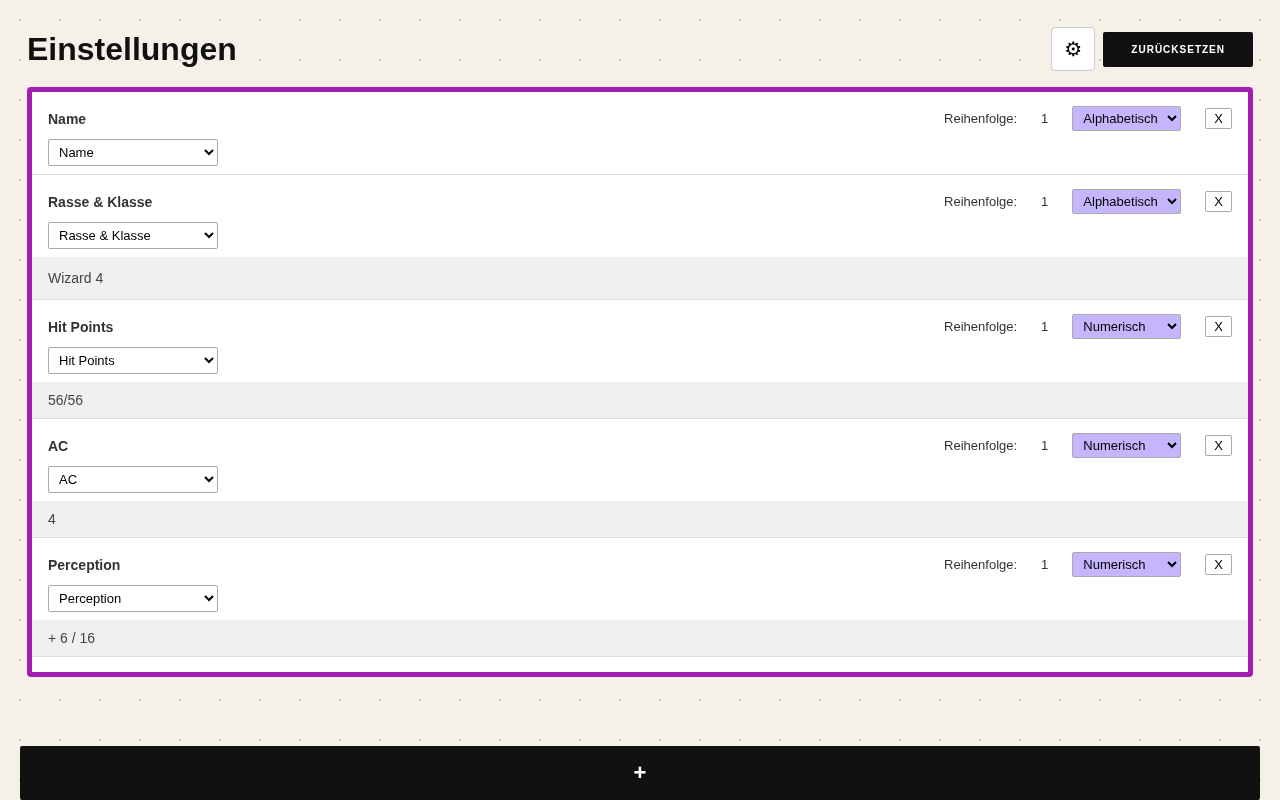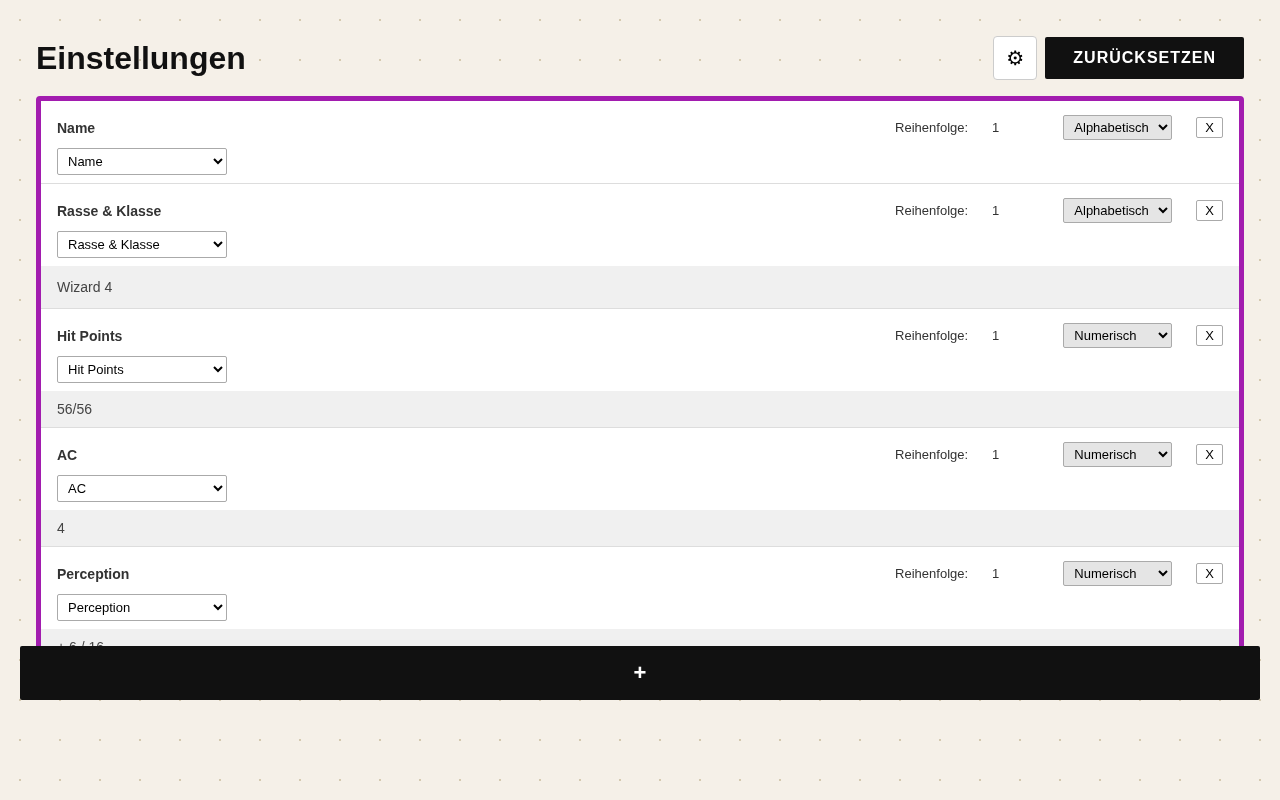--- a/index.html
+++ b/index.html
@@ -11,23 +11,23 @@
         radial-gradient(circle, #d4c9b0 1px, transparent 1px);
       background-size: 40px 40px;
       width: 1280px;
       height: 800px;
       overflow: hidden;
       position: relative;
     }
 
     .page-container {
       width: 1280px;
-      height: 700px;
+      height: 800px;
       position: relative;
-      padding: 36px;
+      padding: 27px;
     }
 
     .header {
       display: flex;
       align-items: center;
       justify-content: space-between;
       margin-bottom: 16px;
     }
 
     .page-title {
@@ -53,21 +53,21 @@
       justify-content: center;
       cursor: pointer;
       font-size: 20px;
     }
 
     .reset-button {
       background: #111;
       color: #fff;
       border: none;
       padding: 12px 28px;
-      font-size: 16px;
+      font-size: 10px;
       font-weight: bold;
       letter-spacing: 1px;
       cursor: pointer;
       border-radius: 2px;
     }
 
     .scroll-area {
       background: #fff;
       border: 5px solid #a21caf;
       border-radius: 4px;
@@ -105,22 +105,21 @@
     .reihenfolge-number {
       font-size: 13px;
       color: #333;
     }
 
     .reihenfolge-select {
       padding: 3px 6px;
       font-size: 13px;
       border: 1px solid #aaa;
       border-radius: 2px;
-      background: #e5e5e5;
-      margin-left: 40px;
+      background: #c4b5fd;
     }
 
     .x-button {
       background: #fff;
       border: 1px solid #aaa;
       padding: 2px 8px;
       font-size: 13px;
       cursor: pointer;
       border-radius: 2px;
     }

